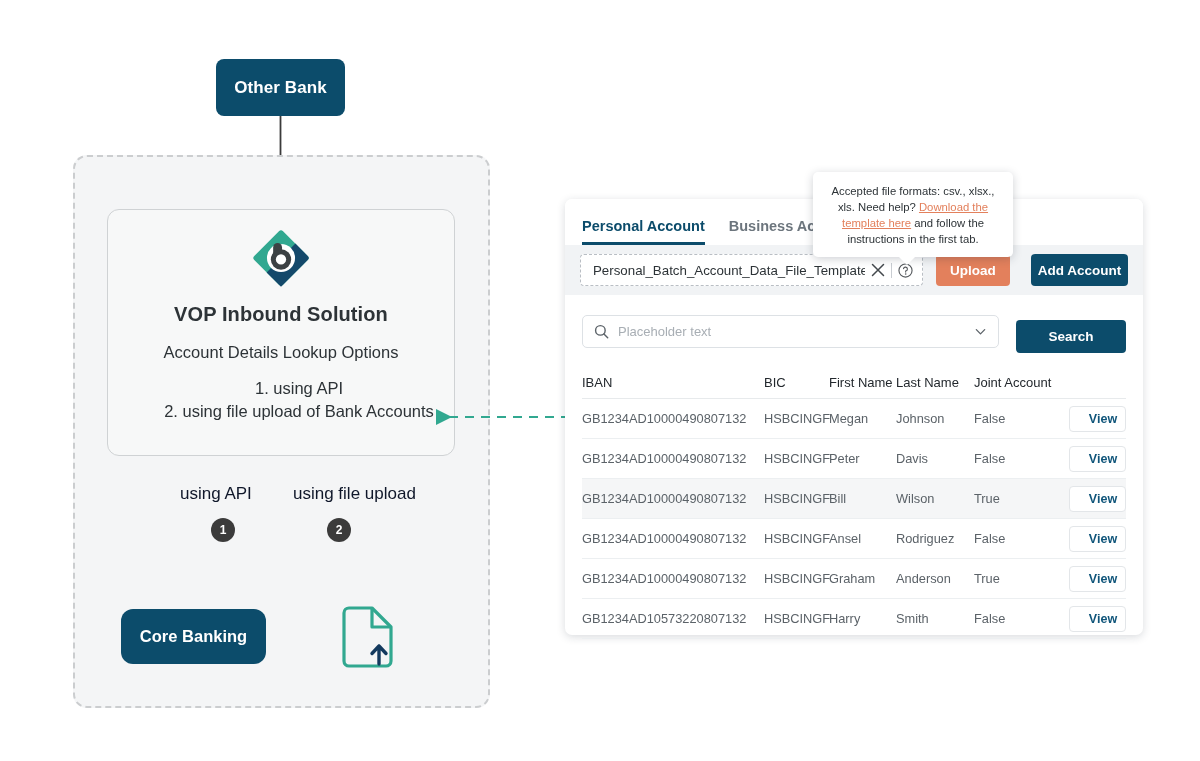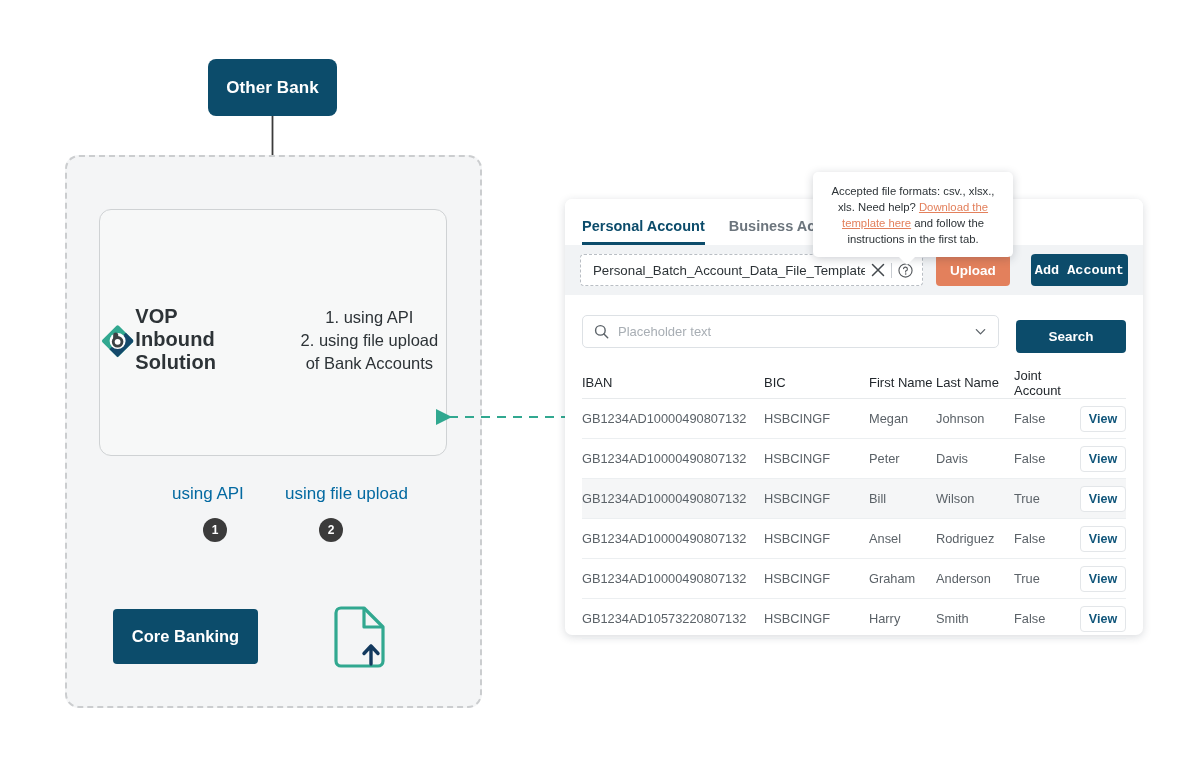--- a/index.html
+++ b/index.html
@@ -9,21 +9,21 @@
   body {
     width: 1200px; height: 761px;
     position: relative;
     font-family: "Liberation Sans", sans-serif;
     overflow: hidden;
   }
 
   
   #diagram {
     position: absolute;
-    left: 8px; top: 0;
+    left: 16px; top: 0;
     width: 520px; height: 761px;
   }
 
   .other-bank-box {
     position: absolute;
     left: 200px; top: 59px;
     width: 129px; height: 57px;
     background: #0C4C6B;
     border-radius: 8px;
     display: flex; align-items: center; justify-content: center;
@@ -45,21 +45,21 @@
 
   .vop-card {
     position: absolute;
     left: 91px; top: 209px;
     width: 348px; height: 247px;
     background: #F7F8F8;
     border: 1.5px solid #CFD2D4;
     border-radius: 12px;
     box-sizing: border-box;
     display: flex;
-    flex-direction: row;
+    flex-direction: column;
     align-items: center;
   }
 
   .vop-logo { margin-top: 17px; width: 62px; height: 62px; }
 
   .vop-title {
     margin-top: 14px;
     font-size: 20px; font-weight: 700; color: #2D3337;
     letter-spacing: .1px;
   }
@@ -68,41 +68,41 @@
     font-size: 16.5px; color: #2D3337; font-weight: 400;
   }
   .vop-opt {
     margin-top: 15px;
     font-size: 16.5px; color: #2D3337; text-align: center; line-height: 23px; margin-left: 36px;
   }
   .vop-opt .l2 { display:block; }
 
   .branch-label {
     position: absolute;
-    font-size: 17px; color: #0369a1;
+    font-size: 17px; color: #0f172a;
   }
   .branch-label.api      { left: 164px; top: 484px; }
   .branch-label.fileupld { left: 277px; top: 484px; }
 
   .step-badge {
     position: absolute;
     width: 24px; height: 24px; border-radius: 50%;
     background: #3B3B3B; color: #fff;
     font-size: 12px; font-weight: 700;
     display: flex; align-items: center; justify-content: center;
   }
   .step-badge.one { left: 195px; top: 518px; }
   .step-badge.two { left: 311px; top: 518px; }
 
   .core-banking-box {
     position: absolute;
     left: 105px; top: 609px;
     width: 145px; height: 55px;
     background: #0C4C6B;
-    border-radius: 4px;
+    border-radius: 12px;
     display: flex; align-items: center; justify-content: center;
     color: #ffffff; font-size: 16.5px; font-weight: 600;
   }
 
   .upload-file-icon {
     position: absolute;
     left: 323px; top: 606px;
     width: 58px; height: 62px;
   }
 
@@ -182,21 +182,20 @@
   }
   .btn-add-account {
     width: 100px; height: 32px;
     background: #0C4C6B;
     border-radius: 4px;
     color: #ffffff;
     font-size: 13.5px; font-weight: 700;
     display: flex; align-items: center; justify-content: center;
     cursor: pointer;
     margin-left: 10px;
-    font-family: Liberation Mono, monospace;
   }
 
   
   .tooltip {
     position: absolute;
     left: 248px; top: -27px;
     width: 200px;
     background: #ffffff;
     border-radius: 5px;
     box-shadow: 0 2px 10px rgba(30,40,60,.22);
@@ -264,33 +263,34 @@
     height: 31px;
     font-size: 13px;
     font-weight: 400;
     color: #23282D;
     border-bottom: 1px solid #E7EAEC;
   }
   .tbody-row { border-bottom: 1px solid #ECEFF1; }
   .tbody-row.alt { background: #F5F6F7; }
   .c-iban  { width: 182px; flex:0 0 auto; }
   .c-bic   { width: 65px;  flex:0 0 auto; }
-  .c-first { width: 67px;  flex:0 0 auto;margin-left:40px; }
+  .c-first { width: 67px;  flex:0 0 auto; }
   .c-last  { width: 78px;  flex:0 0 auto; }
   .c-joint { flex: 1; }
   .c-act   { width: 56px; flex:0 0 auto; display:flex; justify-content:flex-end; }
   .btn-view {
     min-width: 44px; height: 24px;
     border: 1px solid #E3E6E9;
     border-radius: 4px;
     background: #fff;
     color: #10557A;
     font-size: 12.5px; font-weight: 700;
     display:flex; align-items:center; justify-content:center;
     cursor: pointer;
+    padding-left: 11px;
   }
 
   
   #green-arrow {
     position: absolute;
     left: 432px; top: 408px;
     width: 140px; height: 18px;
   }
 </style>
 </head>
@@ -325,20 +325,21 @@
       <g transform="rotate(45 32 32)">
         <rect x="11" y="11" width="42" height="42" rx="3" fill="#31A890"></rect>
         <path d="M32,11 H50 A3,3 0 0 1 53,14 V53 H32 Z" fill="#14496B"></path>
       </g>
       <circle cx="32" cy="32" r="14.5" fill="#ffffff"></circle>
       <path d="M28.5,16.5 a4.6,4.6 0 0 1 4.6,4.6 V33 h-9.2 V21.1 a4.6,4.6 0 0 1 4.6,-4.6 Z" fill="#3C4144"></path>
       <circle cx="32" cy="33.5" r="10.5" fill="#3C4144"></circle>
       <circle cx="32" cy="33.5" r="5.3" fill="#ffffff"></circle>
     </svg>
     <div class="vop-title">VOP Inbound Solution</div>
+    <div class="vop-sub">Account Details Lookup Options</div>
     <div class="vop-opt">
       <span>1. using API</span>
       <span class="l2">2. using file upload of Bank Accounts</span>
     </div>
   </div>
 
   <div class="branch-label api">using API</div>
   <div class="branch-label fileupld">using file upload</div>
 
   <div class="step-badge one">1</div>

